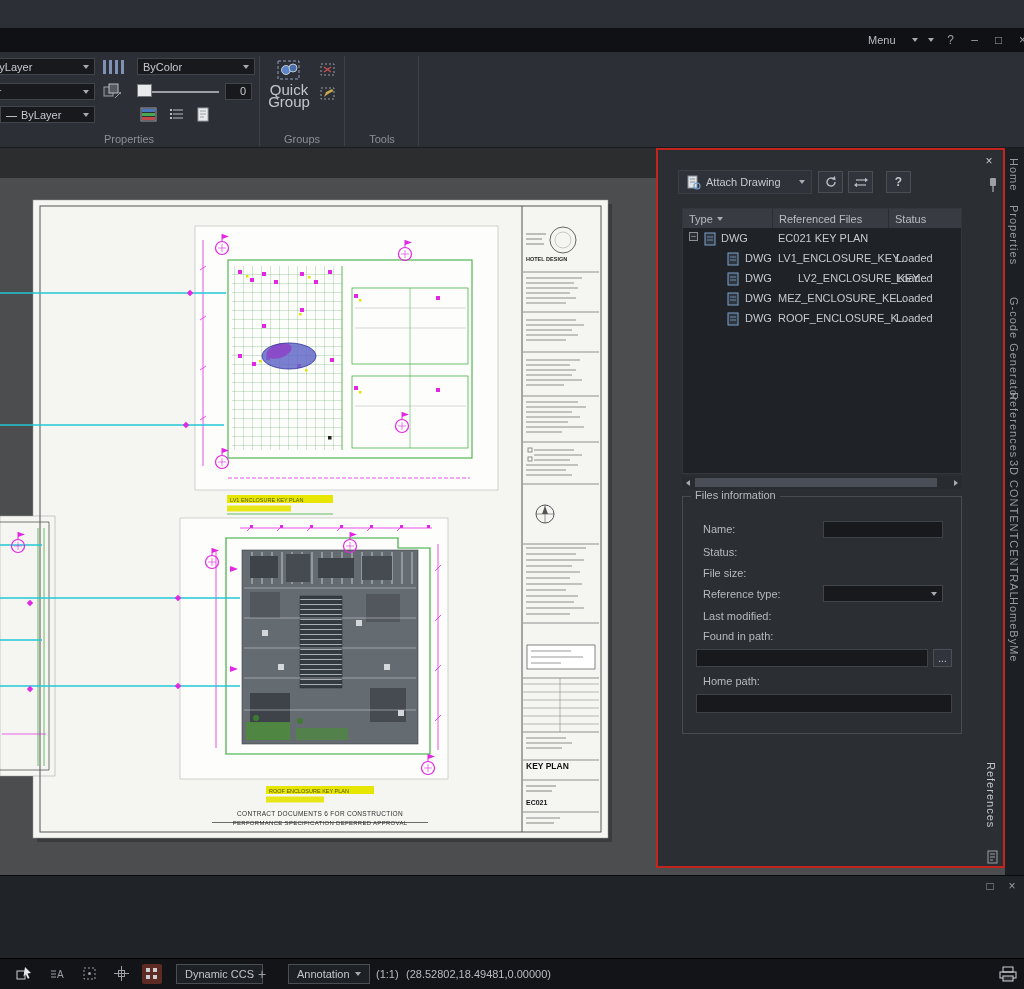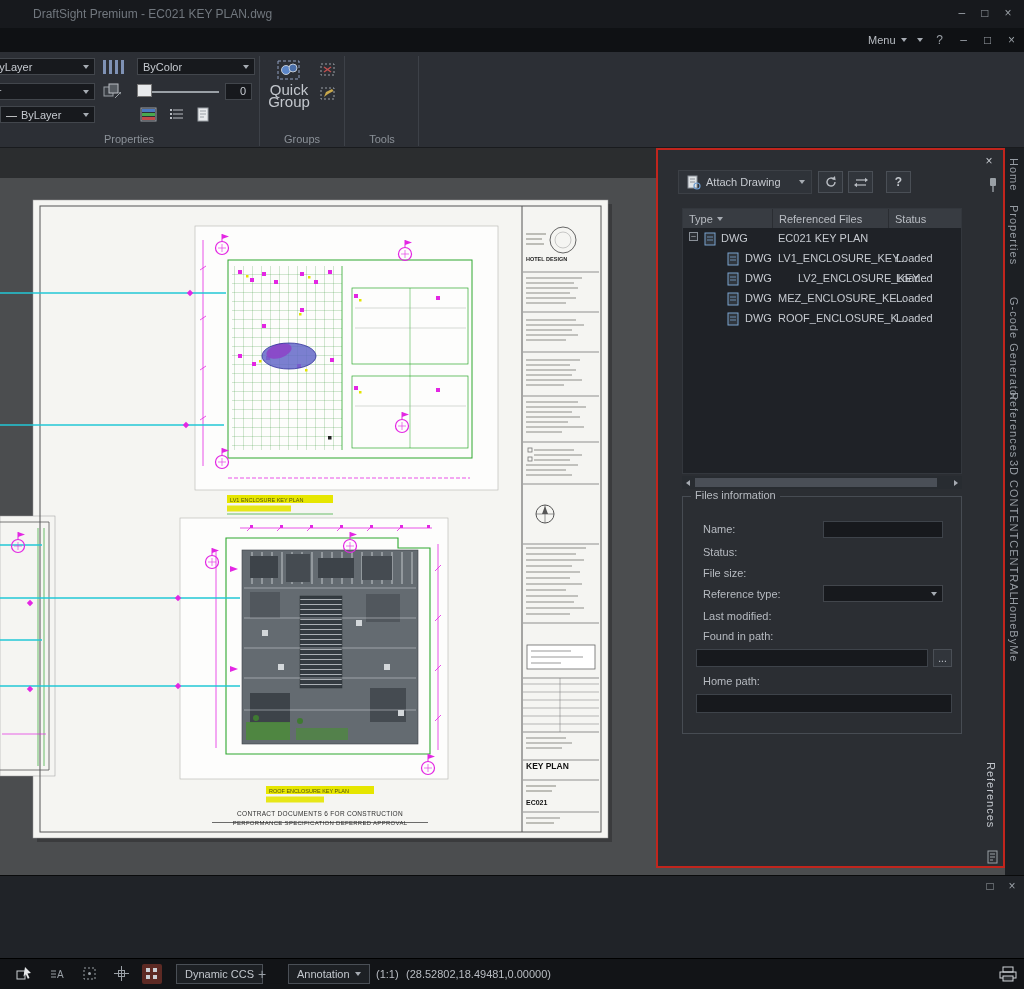--- a/index.html
+++ b/index.html
@@ -51,32 +51,24 @@
   .statusbar { background:#121417; border-top:1px solid #000; }
   .status-btn { position:absolute; height:20px; border:1px solid #4a4f56; background:#1d2024; color:#c3c7cd; display:flex; align-items:center; padding:0 8px; gap:5px; }
   .sicon { position:absolute; width:20px; height:20px; display:flex; align-items:center; justify-content:center; }
   svg { display:block; }
 </style>
 </head>
 <body>
 
 <div id="root">
 
-  <div class="abs titlebar" style="left:0;top:0;width:1024px;height:28px;">
-    <span class="title-text">DraftSight Premium - EC021 KEY PLAN.dwg</span>
-    <div class="abs" style="right:6px;top:5px;">
-      <span class="bar-btn">–</span>
-      <span class="bar-btn">□</span>
-      <span class="bar-btn">×</span>
-    </div>
-  </div>
 
   <div class="abs menubar" style="left:0;top:28px;width:1024px;height:24px;">
     <div class="abs" style="left:868px;top:4px;display:flex;align-items:center;gap:10px;">
-      <span style="color:#b9bdc3;display:flex;align-items:center;gap:5px;">
+      <span style="color:#b9bdc3;display:flex;align-items:center;gap:16px;">
         <span>Menu</span>
         <span class="caret-down"></span>
       </span>
       <span class="caret-down"></span>
       <span class="bar-btn" style="width:14px;">?</span>
       <span class="bar-btn" style="width:14px;">–</span>
       <span class="bar-btn" style="width:14px;">□</span>
       <span class="bar-btn" style="width:14px;">×</span>
     </div>
   </div>

